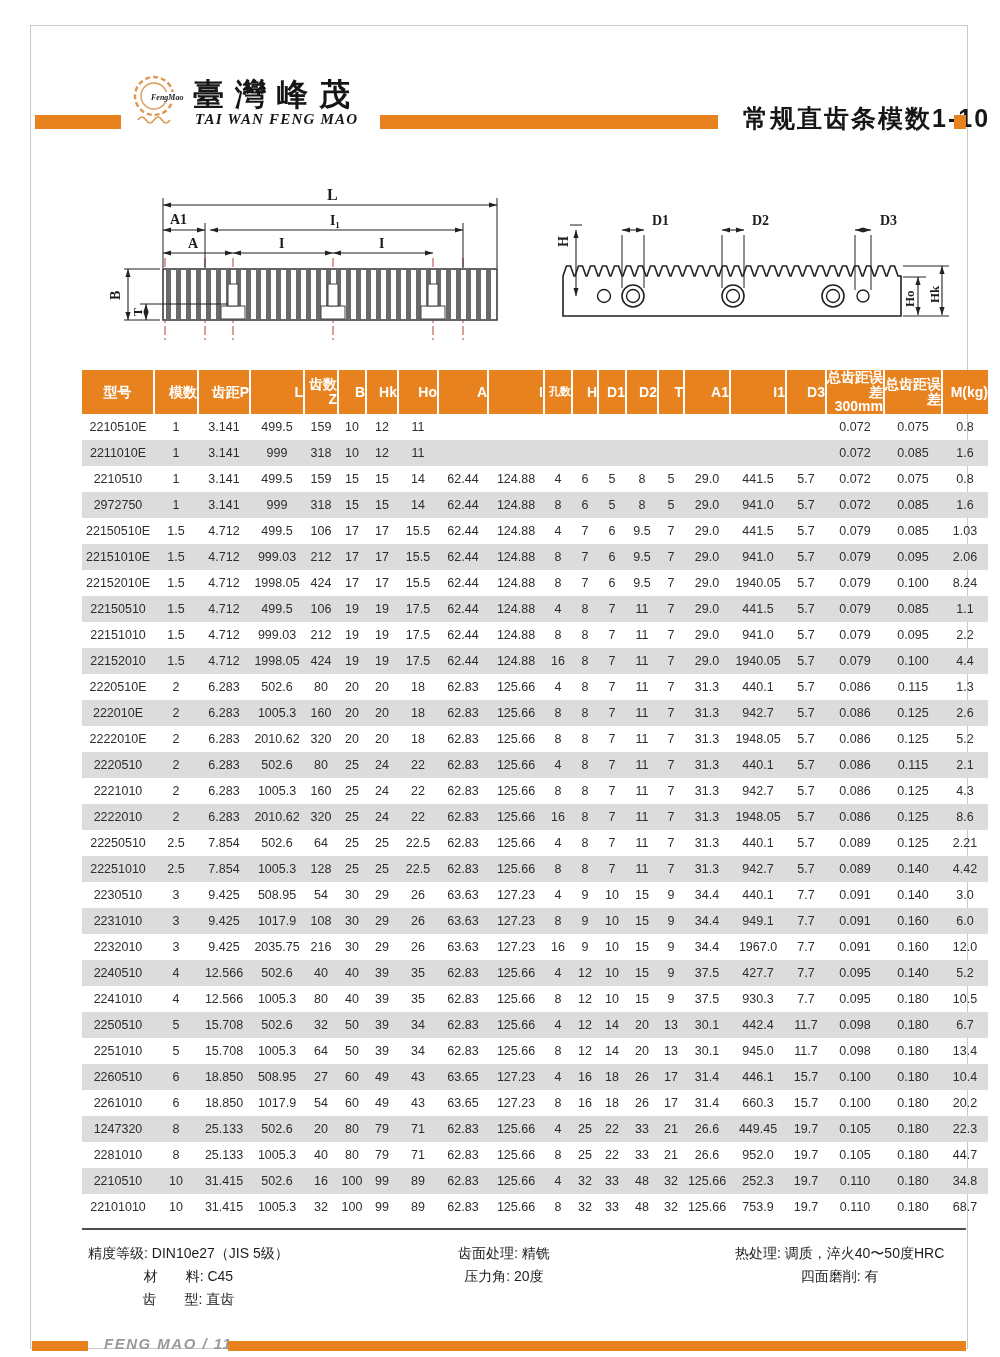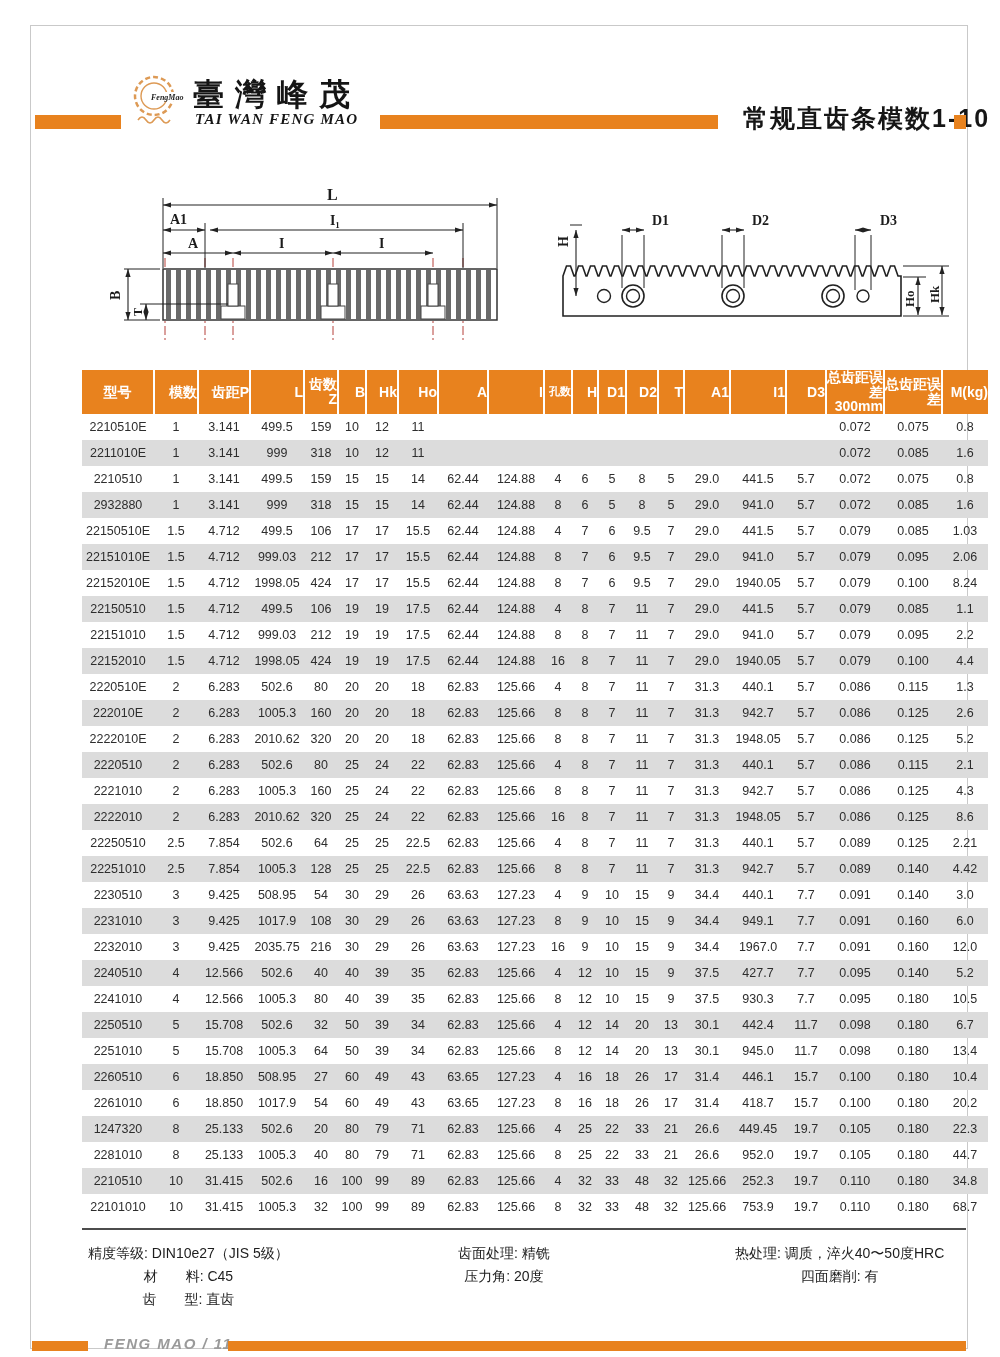--- a/index.html
+++ b/index.html
@@ -330,21 +330,21 @@
           <td>8</td>
           <td>5</td>
           <td>29.0</td>
           <td>441.5</td>
           <td>5.7</td>
           <td>0.072</td>
           <td>0.075</td>
           <td>0.8</td>
         </tr>
         <tr>
-          <td>2932880</td>
+          <td>2972750</td>
           <td>1</td>
           <td>3.141</td>
           <td>999</td>
           <td>318</td>
           <td>15</td>
           <td>15</td>
           <td>14</td>
           <td>62.44</td>
           <td>124.88</td>
           <td>8</td>
@@ -875,21 +875,21 @@
           <td>49</td>
           <td>43</td>
           <td>63.65</td>
           <td>127.23</td>
           <td>8</td>
           <td>16</td>
           <td>18</td>
           <td>26</td>
           <td>17</td>
           <td>31.4</td>
-          <td>418.7</td>
+          <td>660.3</td>
           <td>15.7</td>
           <td>0.100</td>
           <td>0.180</td>
           <td>20.2</td>
         </tr>
         <tr>
           <td>1247320</td>
           <td>8</td>
           <td>25.133</td>
           <td>502.6</td>

